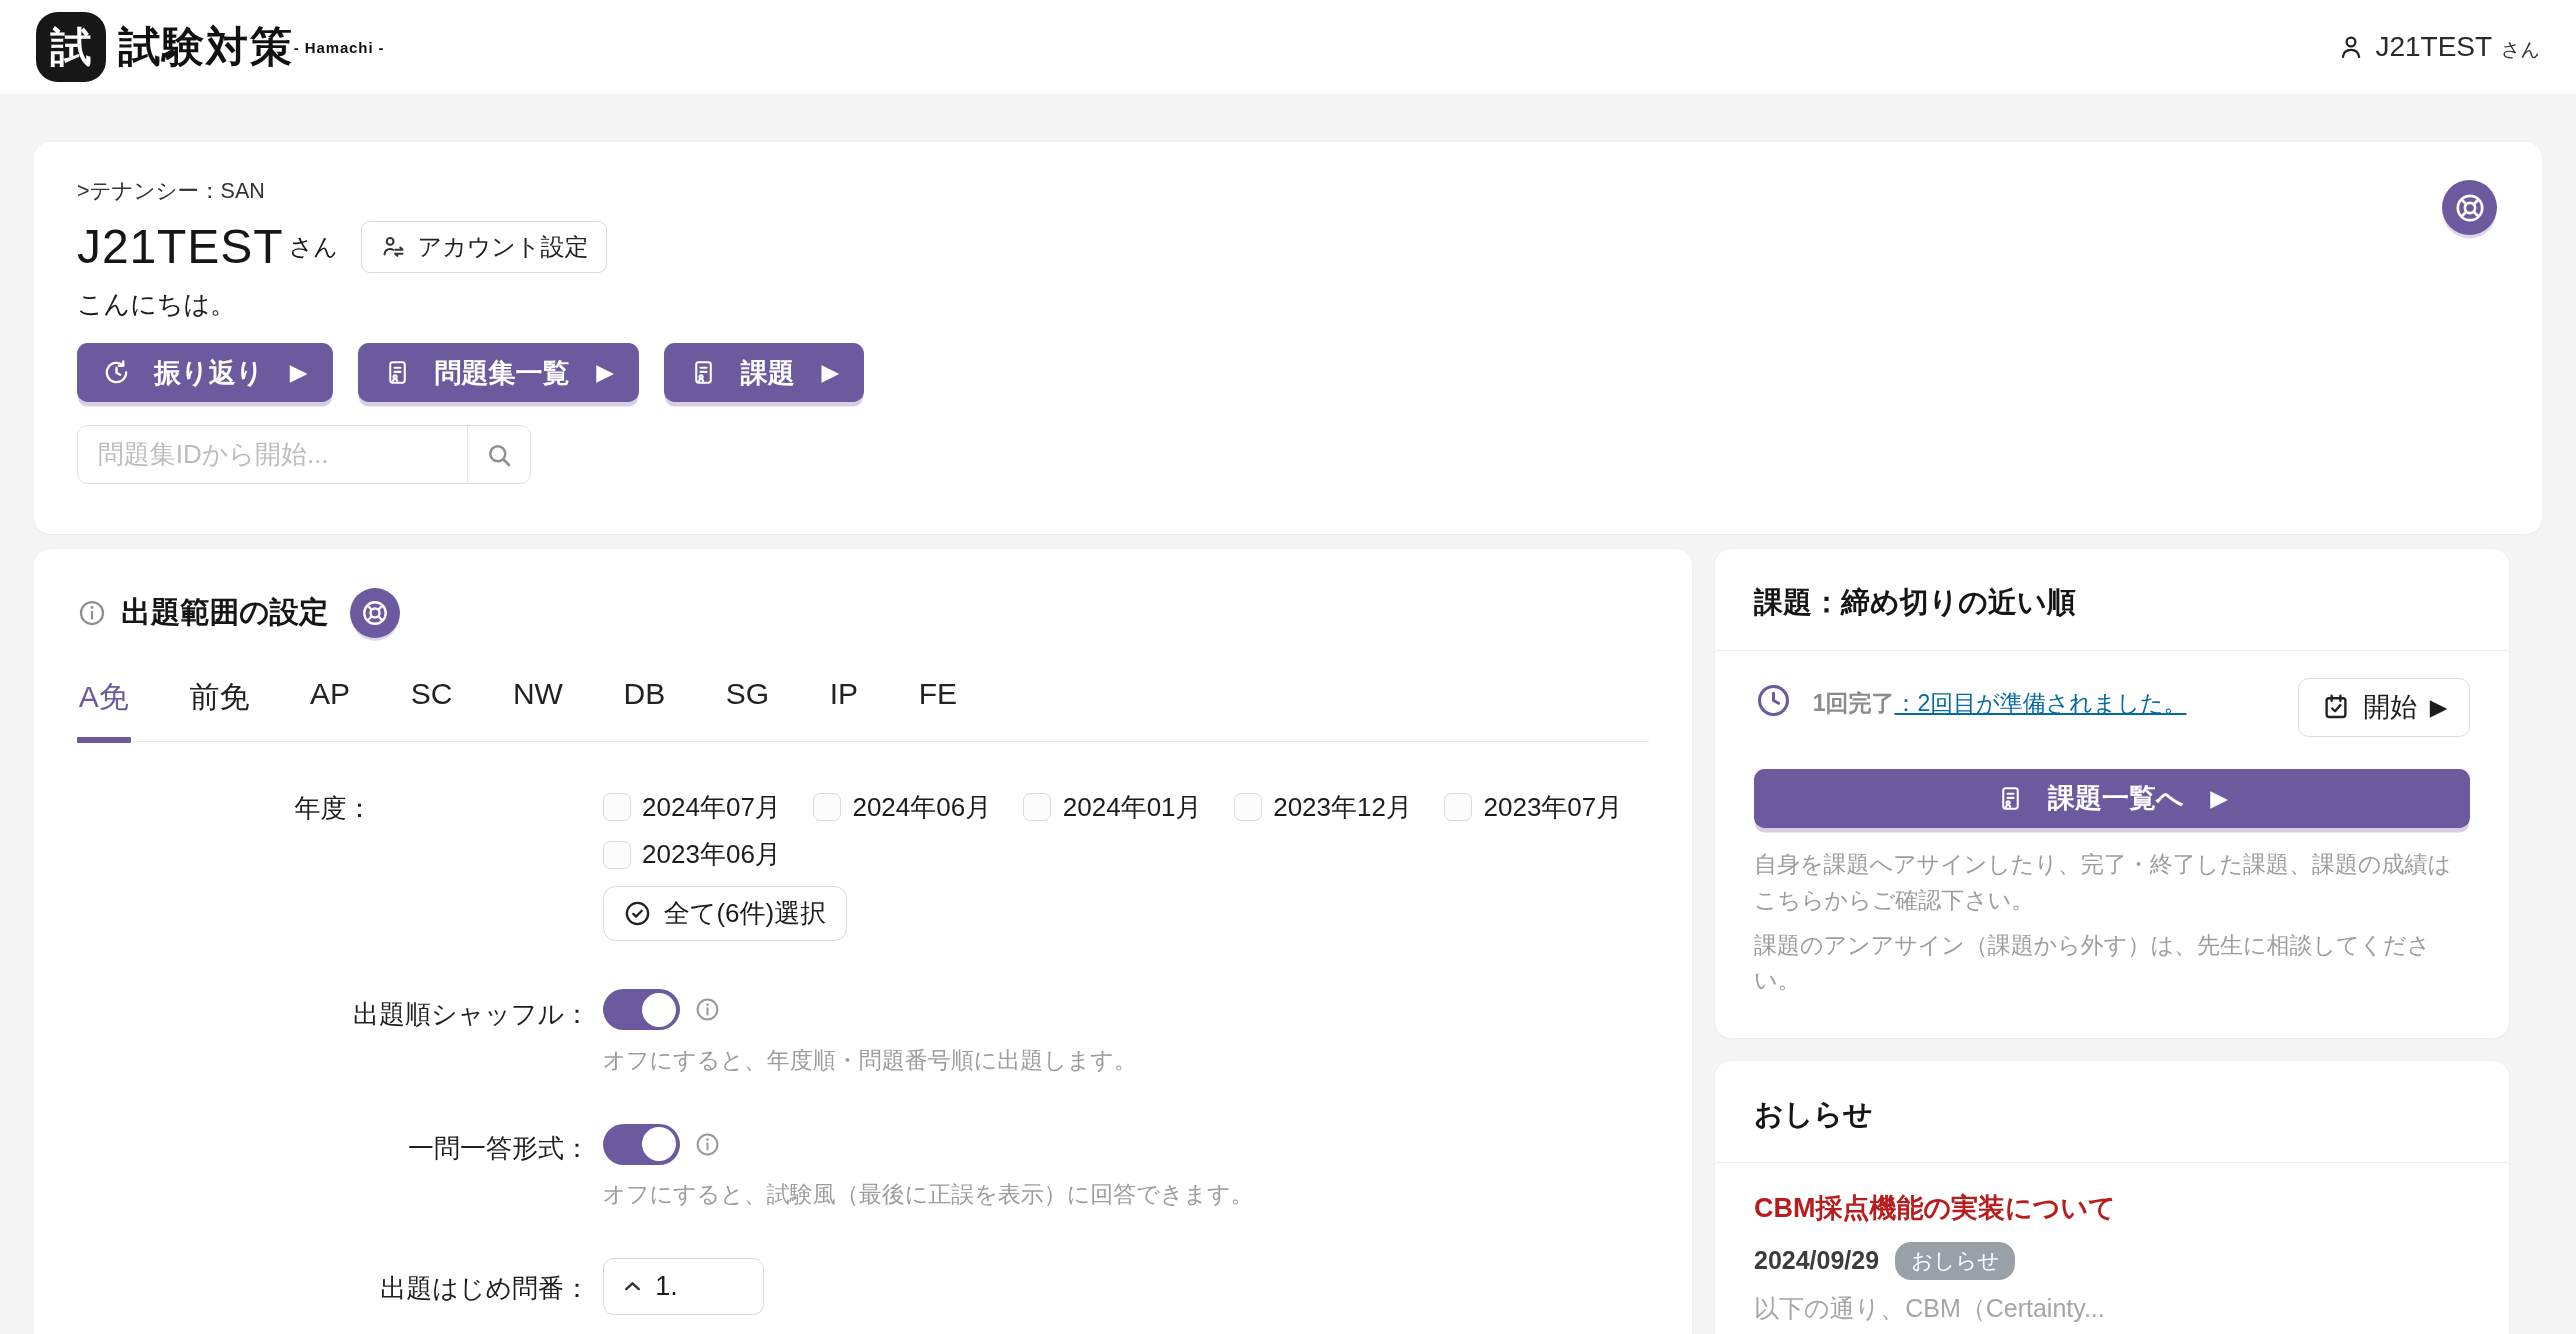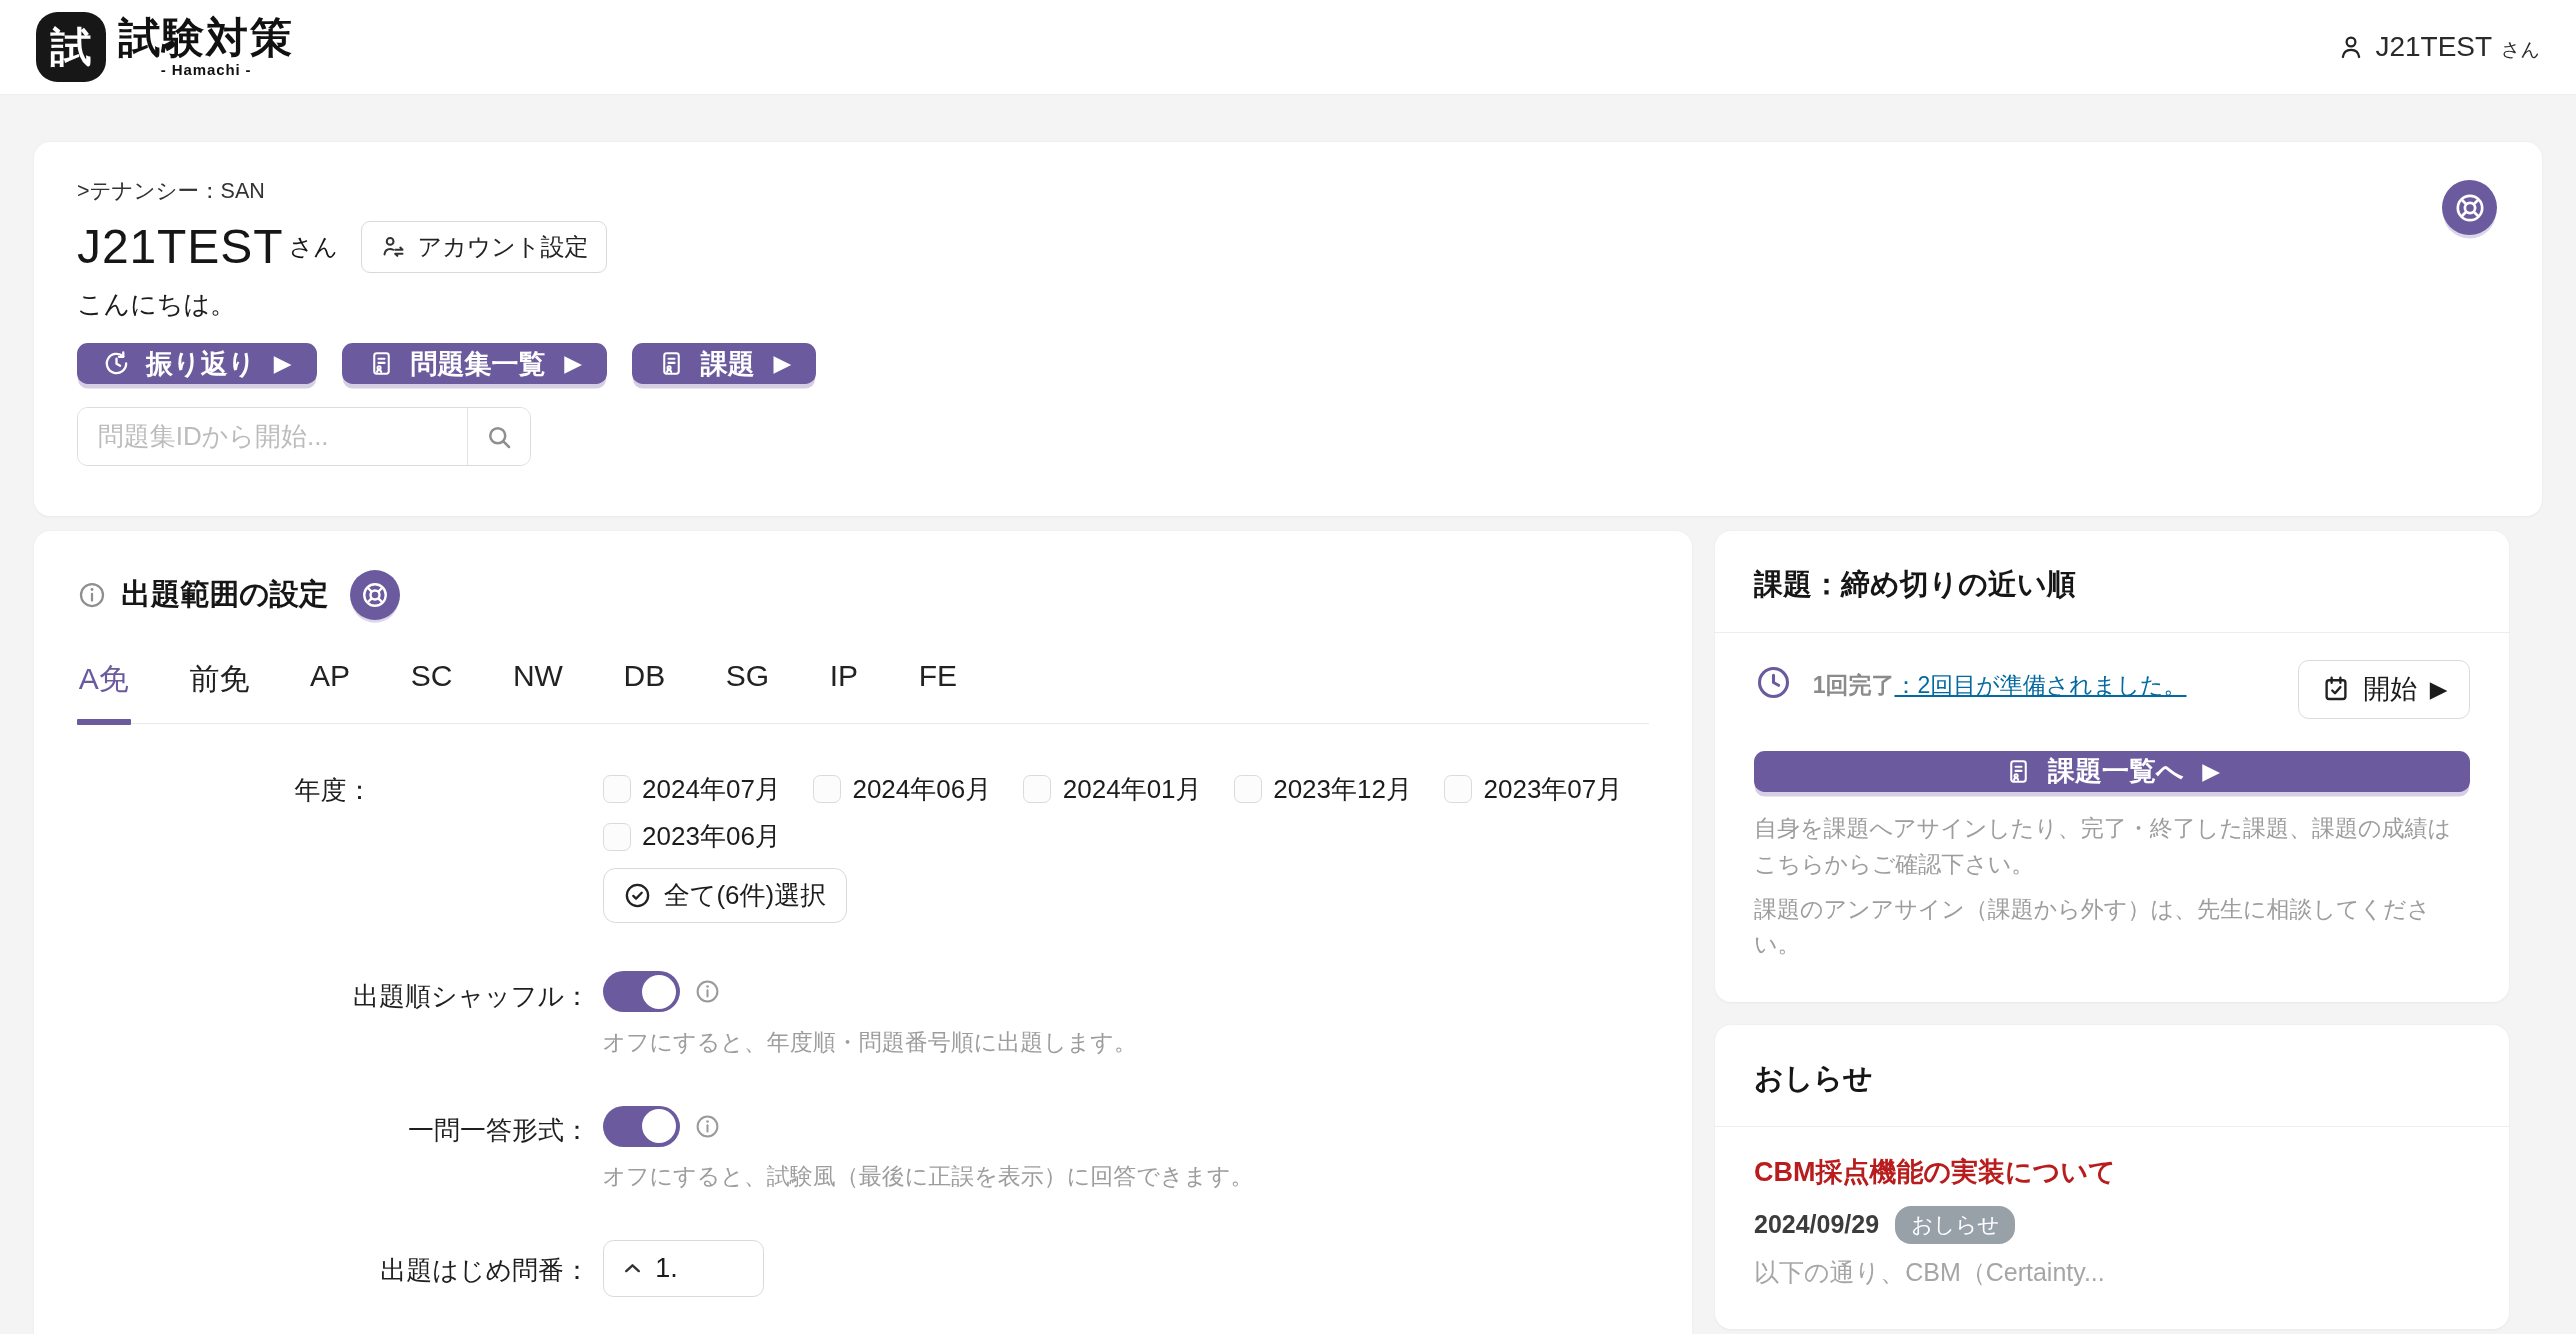--- a/index.html
+++ b/index.html
@@ -14,21 +14,21 @@
   .topbar {
     height:95px; background:#ffffff; display:flex; align-items:center;
     justify-content:space-between; padding:0 36px; border-bottom:0.9px solid #efeff0;
   }
   .logo { display:flex; align-items:center; gap:12.5px; cursor:pointer; }
   .logo-mark {
     width:70px; height:70px; background:#171717; color:#fff; border-radius:21.5px;
     display:flex; align-items:center; justify-content:center;
     font-size:41px; font-weight:800;
   }
-  .logo-texts { display:flex; flex-direction:column; align-items:center; }
+  .logo-texts { display:flex; align-items:center; }
   .logo-title { font-size:42px; font-weight:800; letter-spacing:1.8px; color:#111; line-height:1.05; }
   .logo-sub { font-size:15px; font-weight:700; color:#111; letter-spacing:0.9px; }
   .user-chip { display:flex; align-items:baseline; gap:9px; }
   .user-chip .uicon { align-self:center; }
   .user-name { font-size:28px; color:#2a2a2a; }
   .user-suffix { font-size:19px; color:#2a2a2a; }
 
   
   .page { padding:47px 34px 0 34px; }
   .card {
@@ -42,22 +42,22 @@
   .big-name { font-size:48px; font-weight:500; color:#161616; letter-spacing:0.9px; }
   .big-suffix { font-size:24px; color:#161616; margin-left:5.4px; }
   .account-btn {
     margin-left:23px; display:flex; align-items:center; gap:10.7px;
     border:1.8px solid #d9d9d9; border-radius:9px; background:#fff;
     padding:9px 18px; font-size:24px; color:#222; cursor:pointer;
   }
   .hello { margin-top:12.5px; font-size:26px; color:#1c1c1c; }
   .actions { margin-top:21.5px; display:flex; gap:25px; }
   .pbtn {
-    display:flex; align-items:center; gap:15px; background:#6b5b9e; color:#fff;
-    border:none; border-radius:10.7px; padding:0 25px; height:41px;
+    display:flex; align-items:center; gap:23px; background:#6b5b9e; color:#fff;
+    border:none; border-radius:10.7px; padding:0 25px; height:59px;
     font-size:27px; font-weight:600; cursor:pointer;
     box-shadow:0 5.4px 0 -0.9px #d6cfe4;
     font-family:"Liberation Sans","DejaVu Sans",sans-serif;
   }
   .pbtn .arrow { font-size:23px; margin-left:3.6px; }
   .searchbox {
     margin-top:23px; width:454px; height:59px; border:1.8px solid #dcdcdc;
     border-radius:10.7px; background:#fff; display:flex; align-items:stretch; overflow:hidden;
   }
   .searchbox input {

